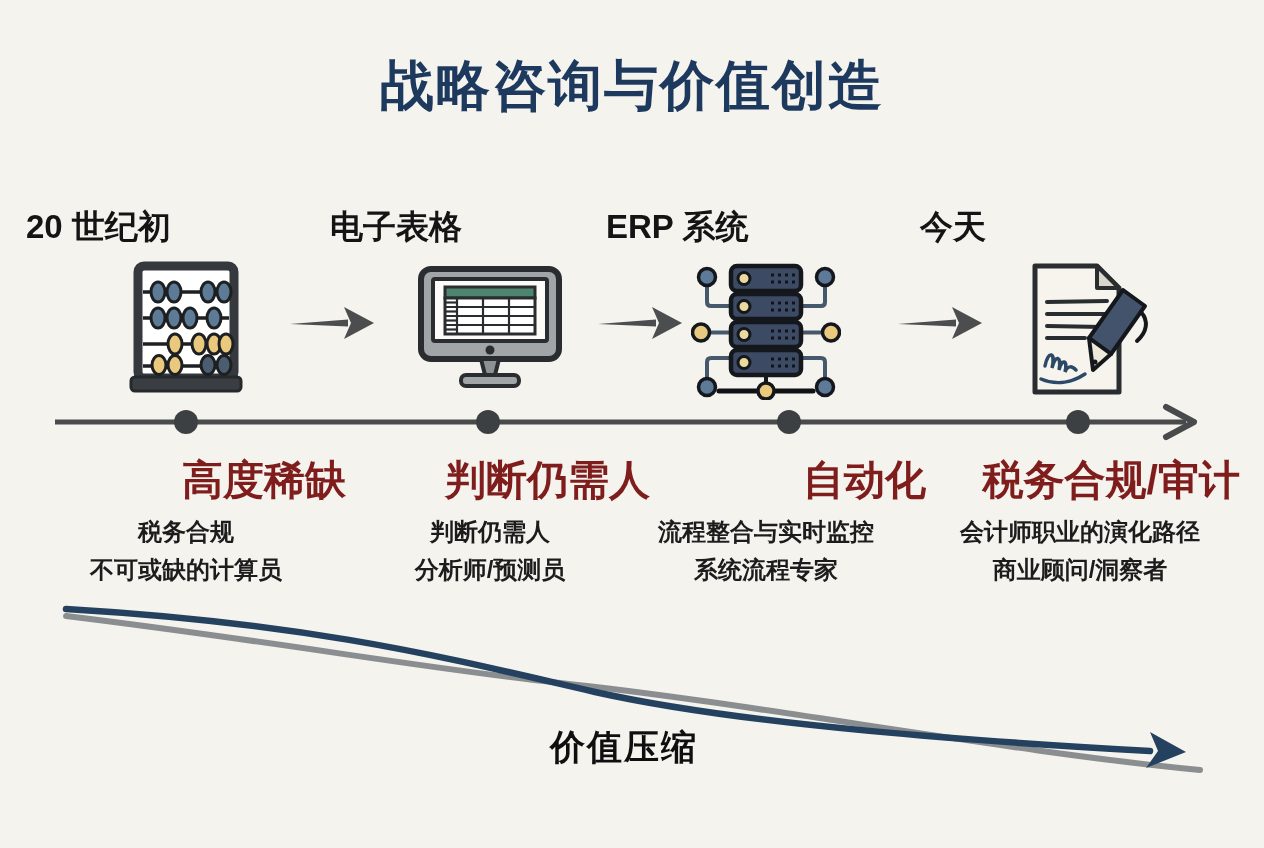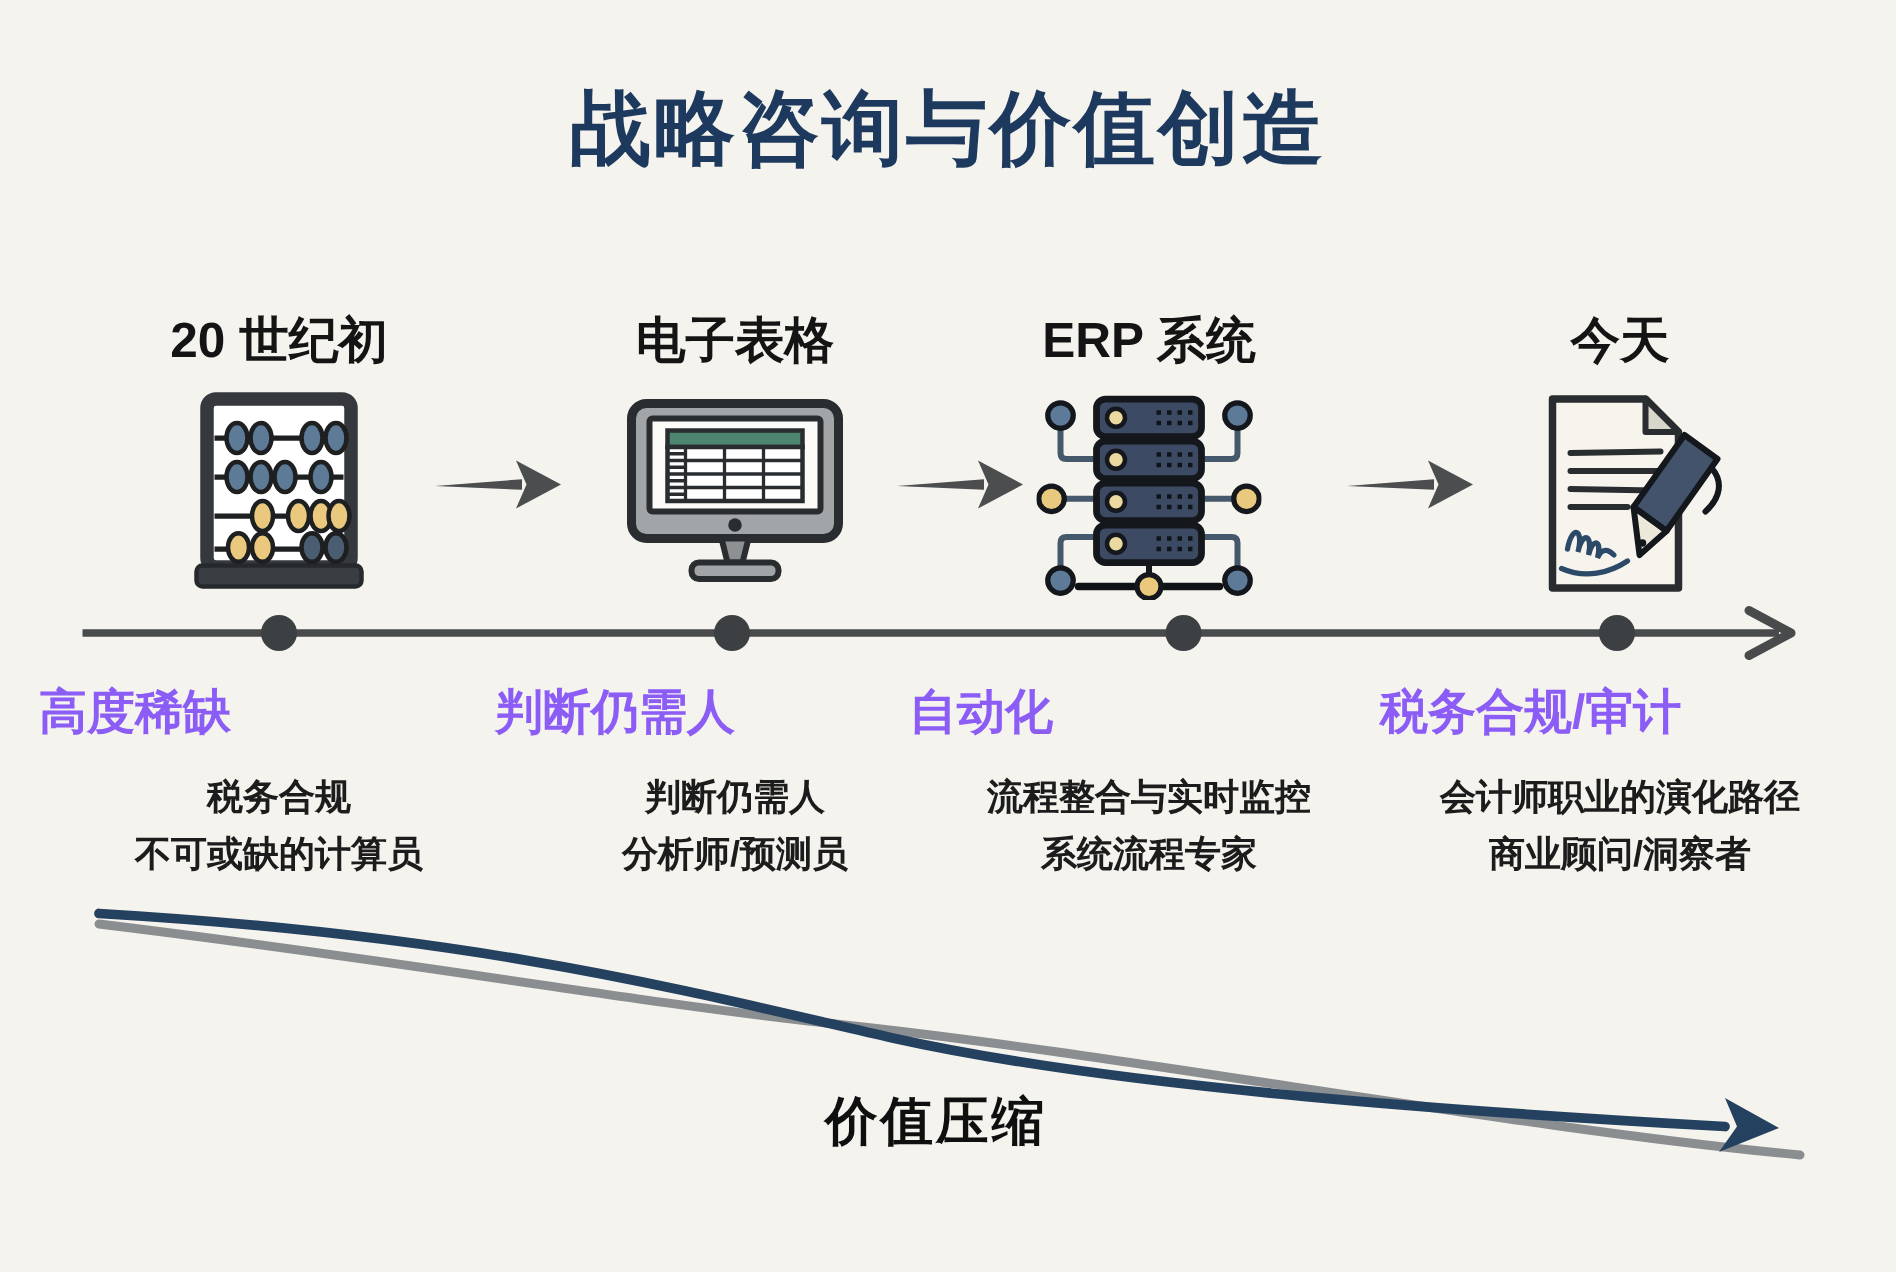--- a/index.html
+++ b/index.html
@@ -22,31 +22,31 @@
   }
   .stage{
     position:absolute;top:205px;width:320px;height:420px;
   }
   .stage.col1{left:26px;}
   .stage.col2{left:330px;}
   .stage.col3{left:606px;}
   .stage.col4{left:920px;}
   .period{
     position:absolute;top:0;left:0;width:100%;
-    text-align:center;
+    text-align:left;
     font-size:33px;font-weight:800;color:#141414;
   }
   .icon-box{
     position:absolute;top:50px;left:0;width:100%;height:150px;
     display:flex;align-items:center;justify-content:center;
   }
   .role{
     position:absolute;top:248px;left:0;width:100%;
-    text-align:left;
-    font-size:32px;font-weight:800;color:#8b5cf6;
+    text-align:right;
+    font-size:41px;font-weight:800;color:#7f1d1d;
     white-space:nowrap;
   }
   .desc{
     position:absolute;top:308px;left:-10px;width:340px;
     text-align:center;
     font-size:24px;font-weight:700;color:#1c1c1c;
     line-height:38px;
     white-space:nowrap;
   }
   .stage-arrow{position:absolute;top:302px;width:90px;height:40px;}

